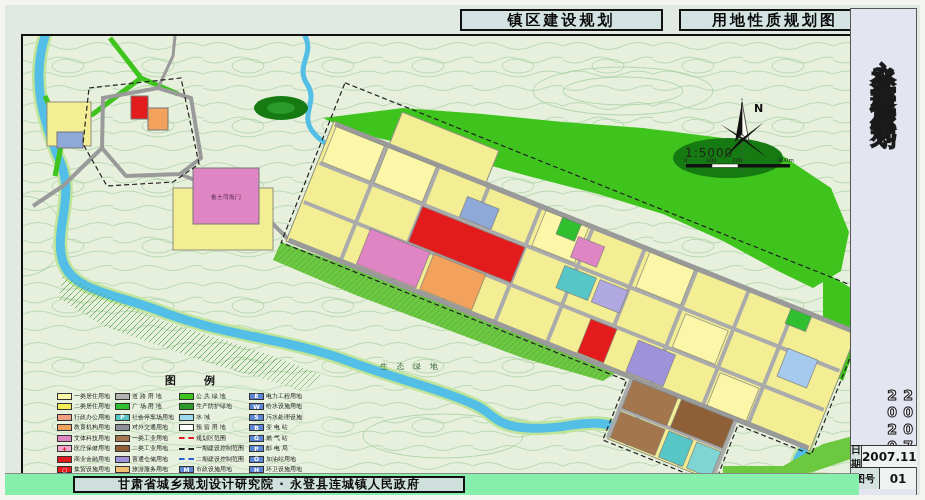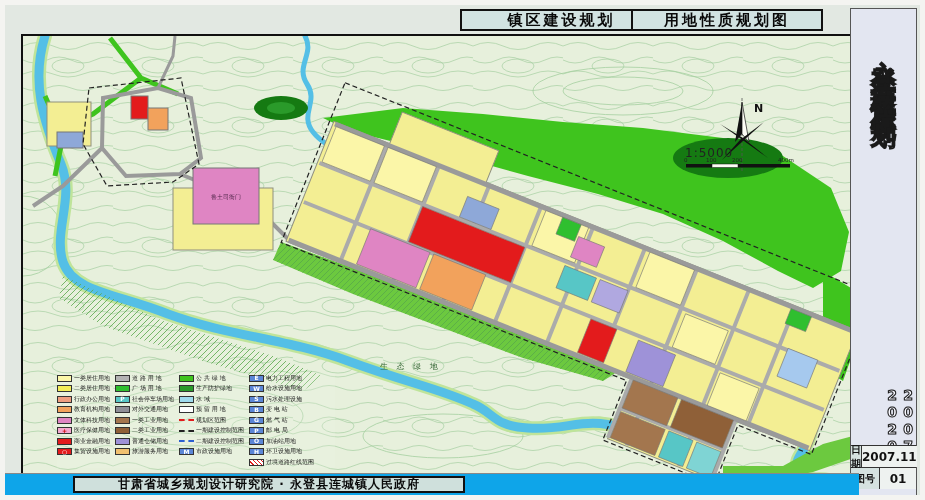--- a/index.html
+++ b/index.html
@@ -4,21 +4,21 @@
 <style>
   html,body{margin:0;padding:0;background:#cfd4cf;font-family:"DejaVu Sans","Liberation Sans",sans-serif;}
   .page{position:relative;width:925px;height:500px;background:#e2e8e2;border:5px solid #f4f4f1;
         box-sizing:border-box;overflow:hidden;}
 
   
   .title-box{position:absolute;top:4px;height:22px;background:#d2e3e2;border:2px solid #111;
              display:flex;align-items:center;justify-content:center;font-weight:bold;
              font-size:15px;letter-spacing:3px;color:#0a0a0a;box-sizing:border-box;}
   #title-left{left:455px;width:203px;}
-  #title-right{left:626px;width:192px;}
+  #title-right{left:674px;width:192px;}
   .title-connector{position:absolute;top:12px;left:628px;width:27px;height:5px;background:#b9c4c2;border:1px solid #98a5a3;}
 
   
   .map-frame{position:absolute;left:16px;top:29px;width:836px;height:450px;border:2px solid #101010;
              background:#e7f0dc;box-sizing:border-box;overflow:hidden;}
   .map-frame svg{display:block;}
 
   
   .sidebar{position:absolute;right:3px;top:3px;width:67px;height:489px;background:#e3e6f1;
            border:1px solid #555;box-sizing:border-box;}
@@ -32,21 +32,21 @@
                -webkit-text-stroke:1px #1a1a1a;text-shadow:0 0 1px #1a1a1a;}
   .info-table{position:absolute;left:0;right:0;bottom:7px;border-top:1px solid #333;}
   .info-row{display:flex;height:21px;border-bottom:1px solid #333;}
   .info-row:last-child{border-bottom:none;}
   .info-label{width:28px;background:#d5e2e0;border-right:1px solid #333;display:flex;align-items:center;
               justify-content:center;font-size:10px;font-weight:bold;color:#111;}
   .info-value{flex:1;background:#eef2f0;display:flex;align-items:center;justify-content:center;
               font-size:12px;font-weight:bold;color:#111;}
 
   
-  .footer{position:absolute;left:0;bottom:0;width:854px;height:21px;background:#0ea5e9;
+  .footer{position:absolute;left:0;bottom:0;width:854px;height:21px;background:#86efac;
           border-top:1px solid #888;display:flex;align-items:center;}
   .footer-box{margin-left:68px;width:392px;height:17px;background:#cfe0dc;border:2px solid #111;
               display:flex;align-items:center;justify-content:center;font-size:12px;font-weight:bold;
               letter-spacing:1px;color:#0a0a0a;box-sizing:border-box;}
 
   
   .legend{position:absolute;left:34px;top:337px;width:278px;background:rgba(236,244,228,0.25);}
   .legend-title{text-align:center;font-size:11px;font-weight:bold;letter-spacing:12px;color:#111;
                 margin-bottom:3px;}
   .legend-cols{display:flex;gap:5px;align-items:flex-start;}
@@ -205,20 +205,21 @@
           <rect x="715" y="128" width="52" height="3.5" fill="#111"></rect>
           <text x="661" y="126" font-size="5.5" fill="#222">0</text>
           <text x="683" y="126" font-size="5.5" fill="#222">100</text>
           <text x="709" y="126" font-size="5.5" fill="#222">200</text>
           <text x="755" y="126" font-size="5.5" fill="#222">400m</text>
         </g>
       </g>
     </svg>
 
     <div class="legend">
+      <div class="legend-title">图  例</div>
       <div class="legend-cols">
           <div class="leg-col">
             <div class="leg-row">
               <span class="leg-sw" style="background: rgb(251, 246, 168);"></span>
               <span class="leg-label">一类居住用地</span>
             </div>
             <div class="leg-row">
               <span class="leg-sw" style="background: rgb(243, 238, 88);"></span>
               <span class="leg-label">二类居住用地</span>
             </div>

